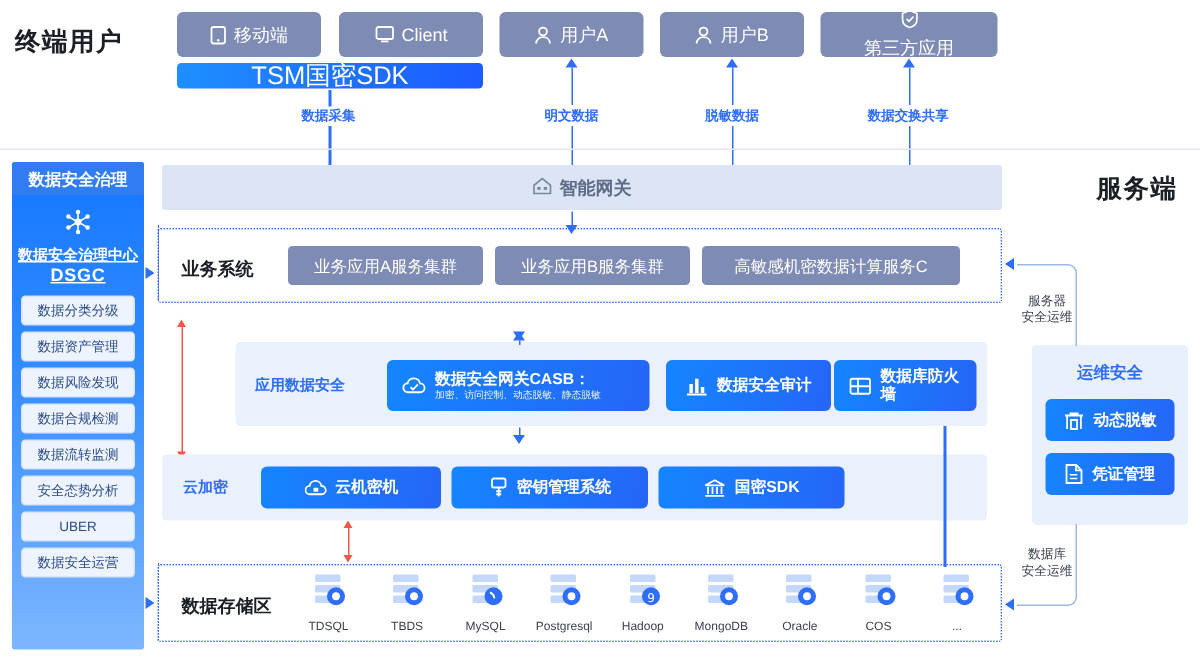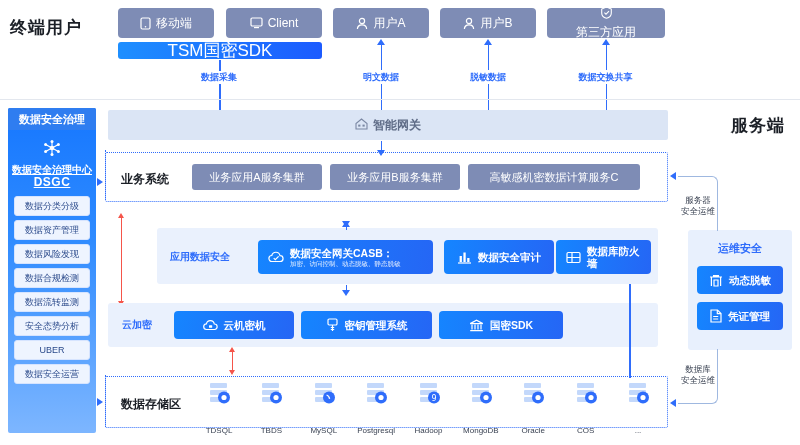--- a/index.html
+++ b/index.html
@@ -92,21 +92,21 @@
     background:linear-gradient(100deg,#1585ff 0%,#2566f5 100%);
     color:#fff;border-radius:4px;display:flex;align-items:center;
     gap:6px;padding:0 10px;height:34px;
   }
   .bluebox .tt{font-size:10.5px;font-weight:bold;line-height:12px;}
   .bluebox .ss{font-size:6.5px;line-height:9px;opacity:.92;}
   .bluebox svg{flex:none;display:block}
 
   
   .db{width:46px;text-align:center;}
-  .db .nm{font-size:8px;color:#3a4252;margin-top:16px;white-space:nowrap;}
+  .db .nm{font-size:8px;color:#3a4252;margin-top:2px;white-space:nowrap;}
 
   
   .om-panel{background:#e8f0fd;border-radius:3px;}
   .om-title{color:#2f6dfb;font-size:11px;font-weight:bold;text-align:center;}
 
   .om-label{font-size:8.5px;color:#3a4252;text-align:center;line-height:11px;white-space:nowrap;}
 
   
   .red-line{background:#f5554a;width:1.5px;}
   .red-up{width:0;height:0;border-left:3.5px solid transparent;border-right:3.5px solid transparent;border-bottom:5px solid #f5554a;}

